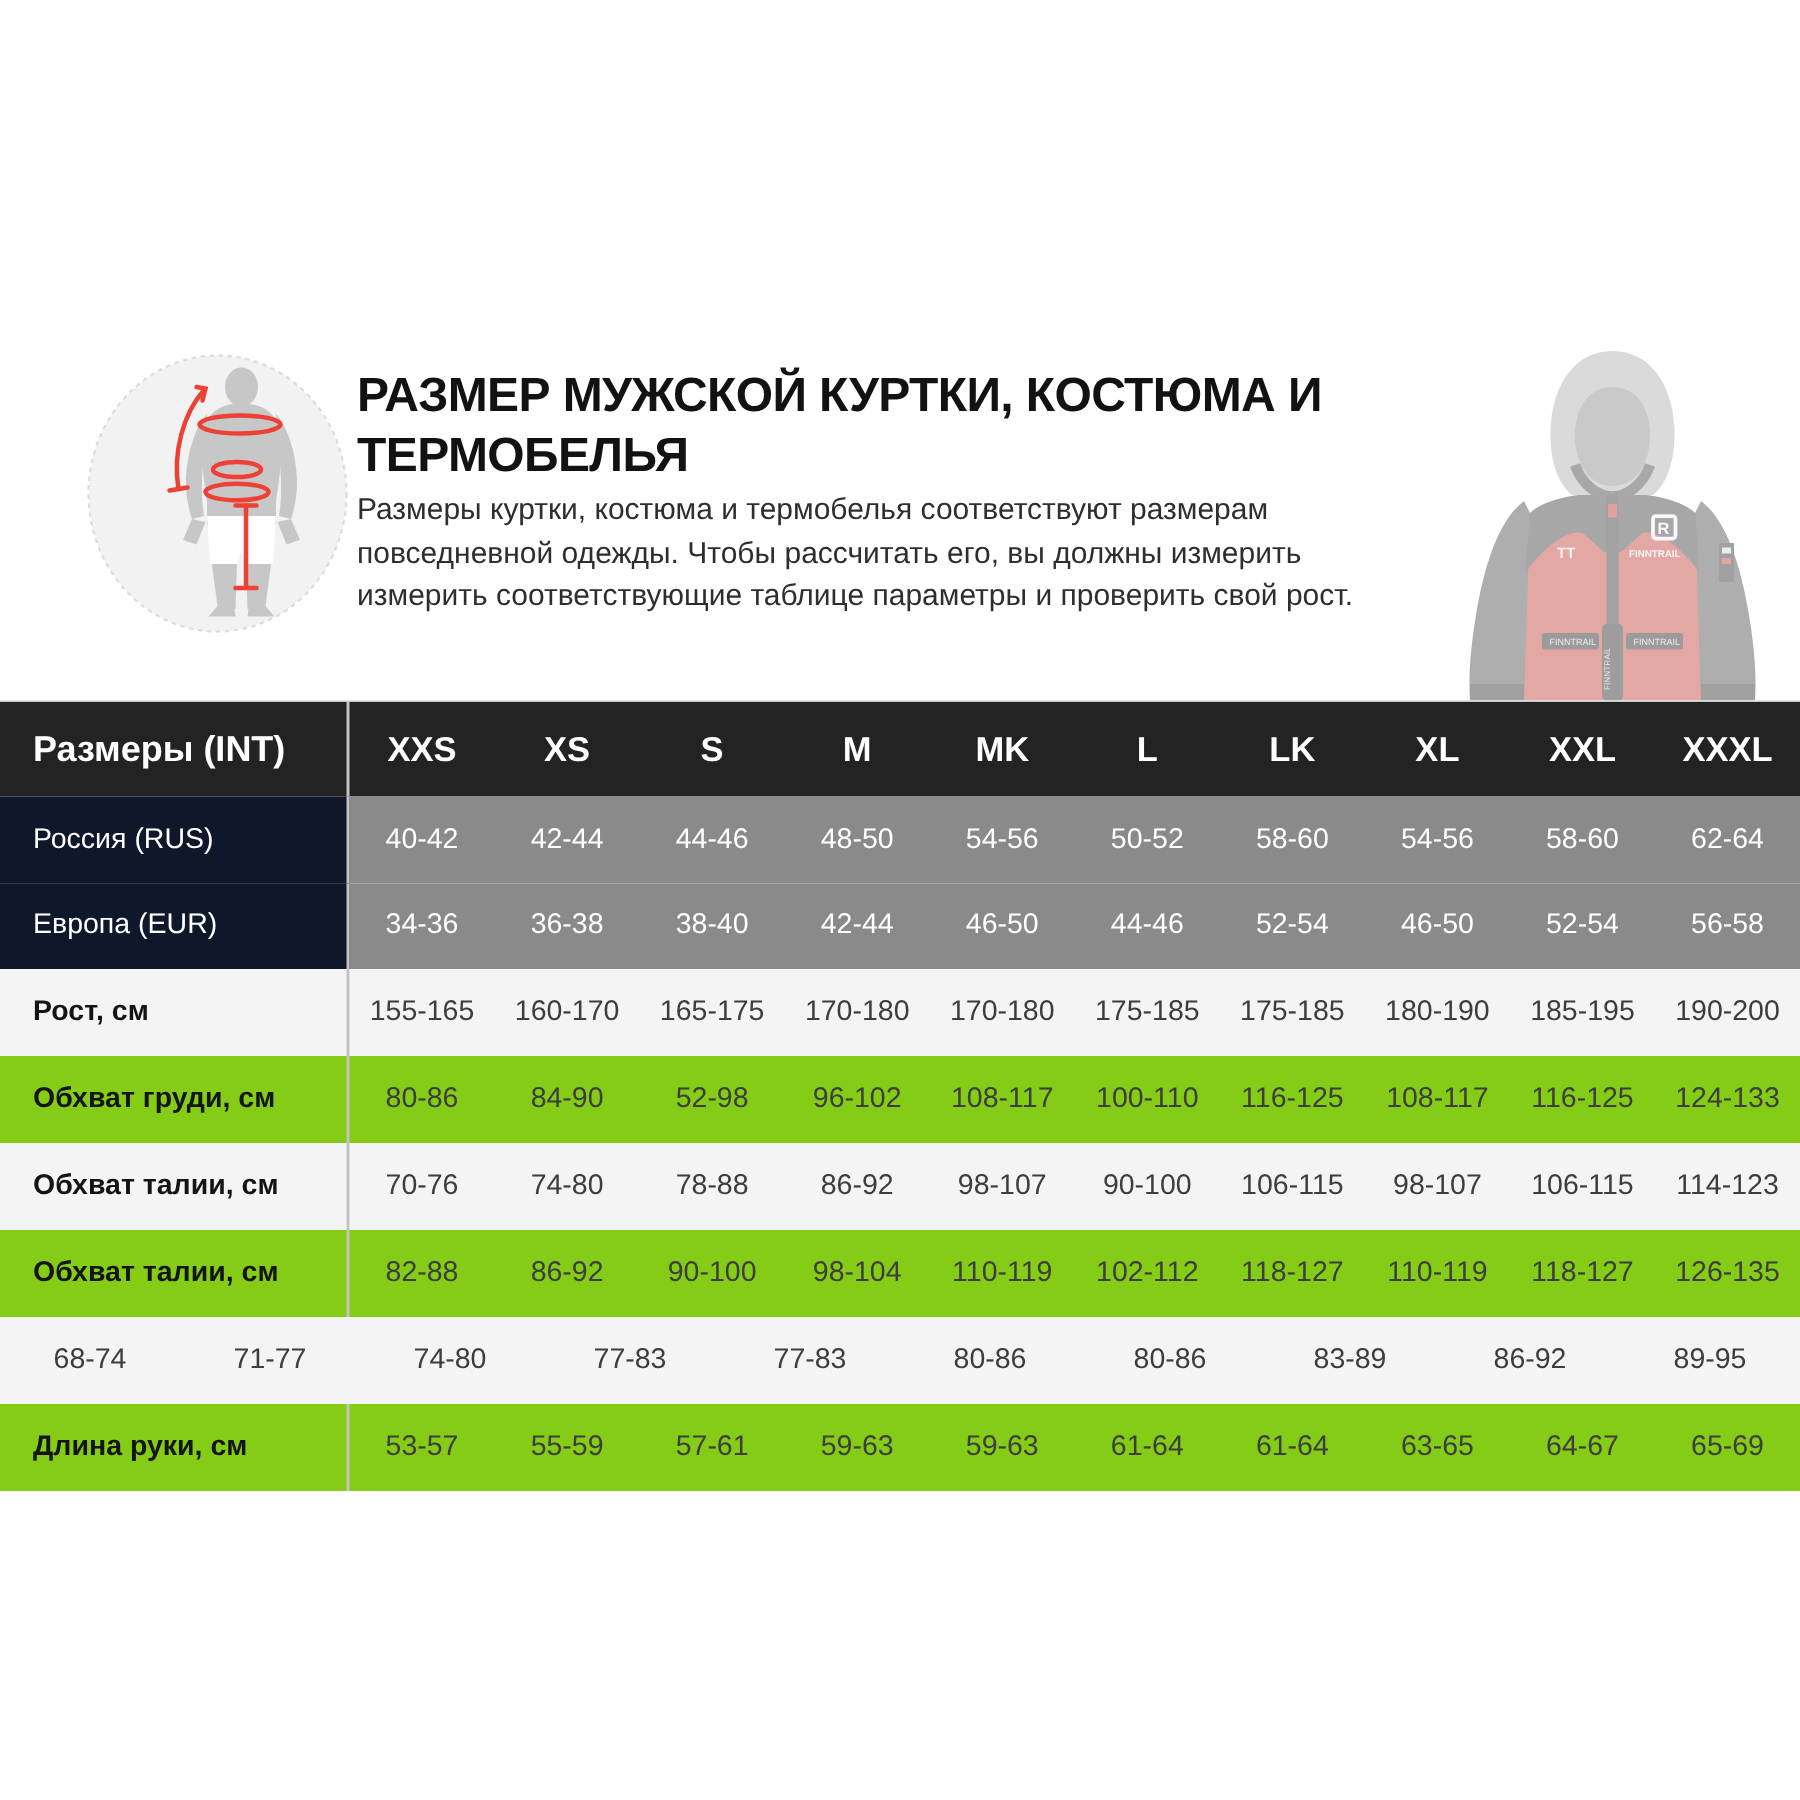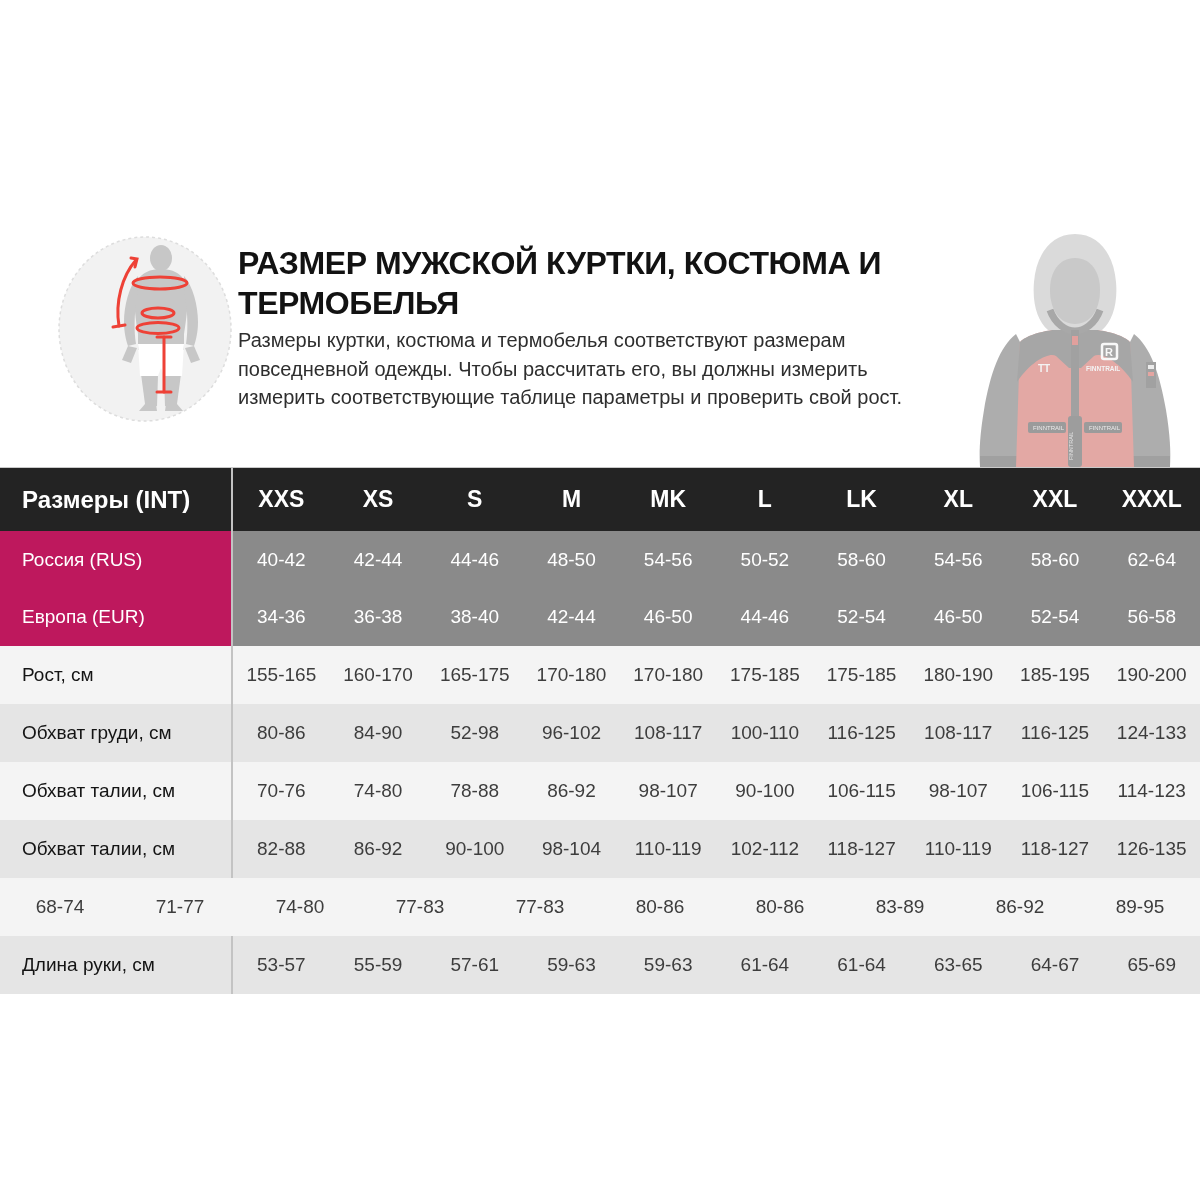--- a/index.html
+++ b/index.html
@@ -21,25 +21,25 @@
   .row { display:flex; width:100%; }
   .label-cell { width:233px; flex:0 0 233px; display:flex; align-items:center;
                 padding-left:22px; border-right:2px solid #c3c3c3; }
   .cell { flex:1; display:flex; align-items:center; justify-content:center; }
 
   .header-row { height:63px; background:#232323; }
   .header-row .label-cell { color:#ffffff; font-weight:700; font-size:24px; }
   .header-row .cell { color:#ffffff; font-weight:700; font-size:23px; }
 
   .region-row { height:57.5px; background:#8a8a8a; color:#ffffff; font-size:19px; }
-  .region-row .label-cell { background:#be185d; font-weight:400; }
-
-  .body-row { height:58px; background:#e5e5e5; font-size:19px; color:#3d3d3d; }
+  .region-row .label-cell { background:#0f172a; font-weight:400; }
+
+  .body-row { height:58px; background:#84cc16; font-size:19px; color:#3d3d3d; }
   .body-row.alt { background:#f4f4f4; }
-  .body-row .label-cell { font-weight:400; color:#141414; line-height:22px; padding-right:40px; }
+  .body-row .label-cell { font-weight:700; color:#141414; line-height:22px; padding-right:40px; }
 </style>
 </head>
 <body>
 
 <div class="page">
 
   <div class="measure-badge">
     <svg viewBox="0 0 174 186" width="174" height="186">
       <ellipse cx="87" cy="93" rx="86" ry="92" fill="#f2f2f2" stroke="#dddddd" stroke-width="1.5" stroke-dasharray="3 3"></ellipse>
       <g fill="#c7c7c7">

